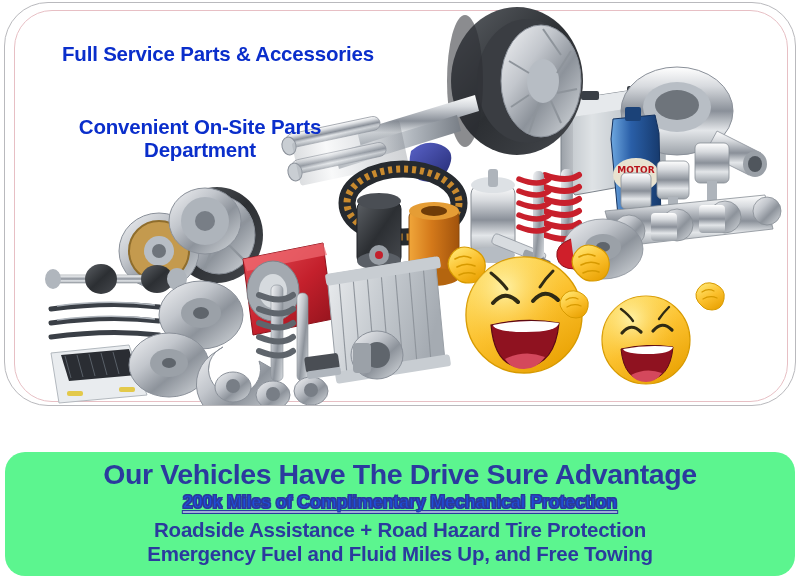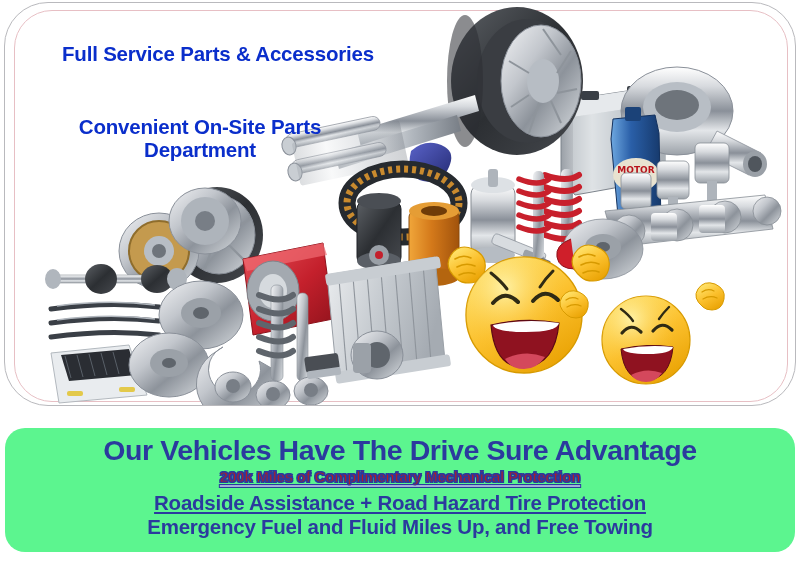--- a/index.html
+++ b/index.html
@@ -74,64 +74,64 @@
     position: absolute;
     left: 0; top: 0;
     width: 792px; height: 404px;
     z-index: 10;
   }
 
   
   #promo-banner {
     position: absolute;
     left: 5px;
-    top: 428px;
+    top: 452px;
     width: 790px;
     height: 124px;
     border-radius: 20px;
     background: #5cf58f;
     z-index: 60;
     padding-top: 3px;
     text-align: center;
   }
   #promo-title {
     color: #2b3a9e;
     font-weight: bold;
     font-size: 28.5px;
     letter-spacing: -0.4px;
     line-height: 1.1;
     margin-top: 4px;
     white-space: nowrap;
   }
   #promo-subtitle {
     display: inline-block;
     margin-top: 2px;
-    color: #b91c1c;
+    color: #1d4ed8;
     font-weight: bold;
-    font-size: 15px;
+    font-size: 18px;
     letter-spacing: -0.2px;
     white-space: nowrap;
     text-decoration: underline;
     text-decoration-color: #9fb0d6;
     text-underline-offset: 3px;
     text-decoration-thickness: 2px;
     -webkit-text-stroke: 0.9px #2b3a9e;
     text-shadow:
       1px 1px 0 #2b3a9e, -1px -1px 0 #2b3a9e,
       1px -1px 0 #2b3a9e, -1px 1px 0 #2b3a9e;
   }
   .promo-line {
     color: #2b3a9e;
     font-weight: bold;
     font-size: 20.5px;
     letter-spacing: -0.25px;
     line-height: 1.17;
     white-space: nowrap;
   }
-  #promo-line-1 { margin-top: 5px; text-decoration: underline; }
+  #promo-line-1 { margin-top: 5px; }
 </style>
 </head>
 <body>
 
 <div id="page">
 
   <div id="parts-panel">
     <div id="parts-panel-inner-rule"></div>
 
     <svg id="collage" viewBox="0 0 792 404" xmlns="http://www.w3.org/2000/svg">

